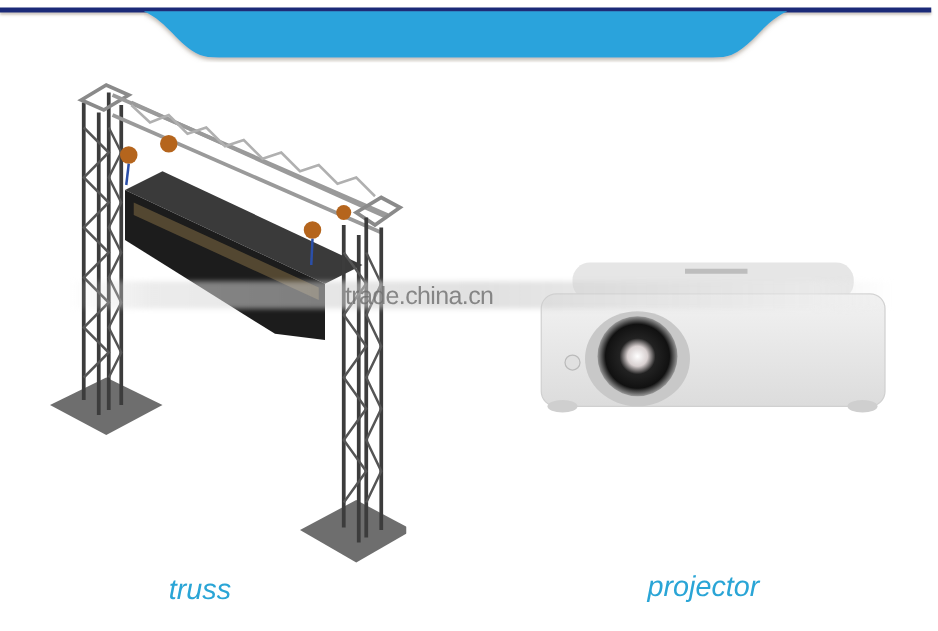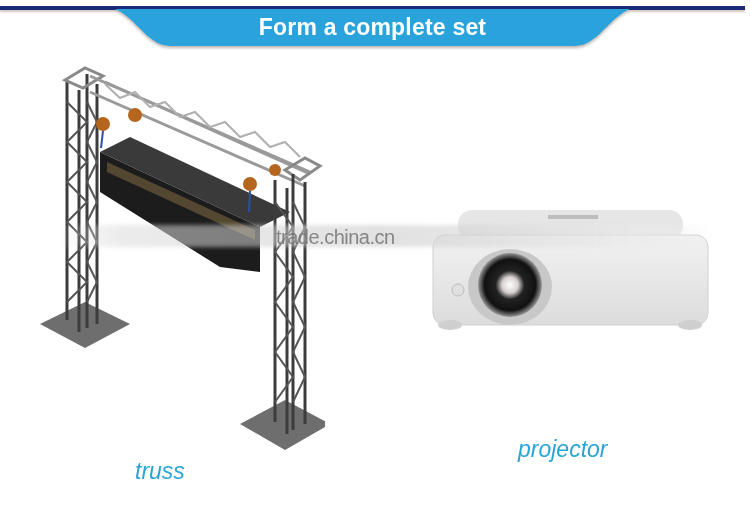--- a/index.html
+++ b/index.html
@@ -20,21 +20,20 @@
 
 <div class="banner">
   <svg width="515" height="42" viewBox="0 0 515 42">
     <defs>
       <filter id="sh" x="-5%" y="-20%" width="110%" height="160%">
         <feDropShadow dx="0" dy="2" stdDeviation="1.5" flood-color="#7a6a5a" flood-opacity="0.5"></feDropShadow>
       </filter>
     </defs>
     <path d="M0 1 L515 1 C495 10 488 28 470 36 Q465 38 455 38 L60 38 Q50 38 45 36 C27 28 20 10 0 1 Z" fill="#2ba3dc" filter="url(#sh)"></path>
   </svg>
-  <div class="banner-title">Form a complete set</div>
 </div>
 
 <svg class="illustration" style="left:35px; top:62px;" width="290" height="390" viewBox="0 0 290 390">
 
   <polygon points="5,262 50,240 95,262 50,286" fill="#6e6e6e"></polygon>
   <polygon points="205,362 250,338 295,362 250,388" fill="#6e6e6e"></polygon>
 
   <g stroke="#3c3c3c" stroke-width="3" fill="none">
     <line x1="32" y1="20" x2="32" y2="258"></line>
     <line x1="52" y1="12" x2="52" y2="266"></line>
@@ -103,13 +102,13 @@
   <circle cx="30" cy="85" r="6" fill="#e0e0e0" stroke="#bbb"></circle>
   <rect x="120" y="10" width="50" height="4" fill="#bdbdbd"></rect>
   <ellipse cx="22" cy="120" rx="12" ry="5" fill="#cfcfcf"></ellipse>
   <ellipse cx="262" cy="120" rx="12" ry="5" fill="#cfcfcf"></ellipse>
 </svg>
 
 <div class="watermark-band"></div>
 <div class="watermark">trade.china.cn</div>
 
 <div class="caption" style="left:135px; top:458px;">truss</div>
-<div class="caption" style="left:518px; top:436px;">projector</div>
+<div class="caption" style="left:518px; top:456px;">projector</div>
 
 </body></html>

